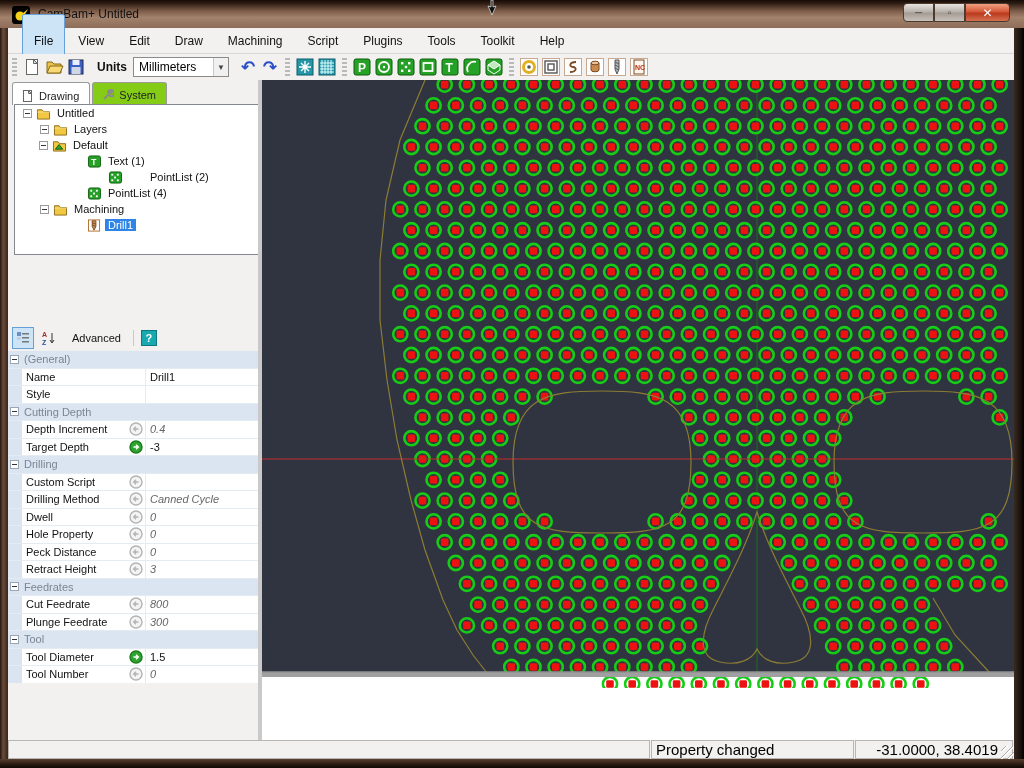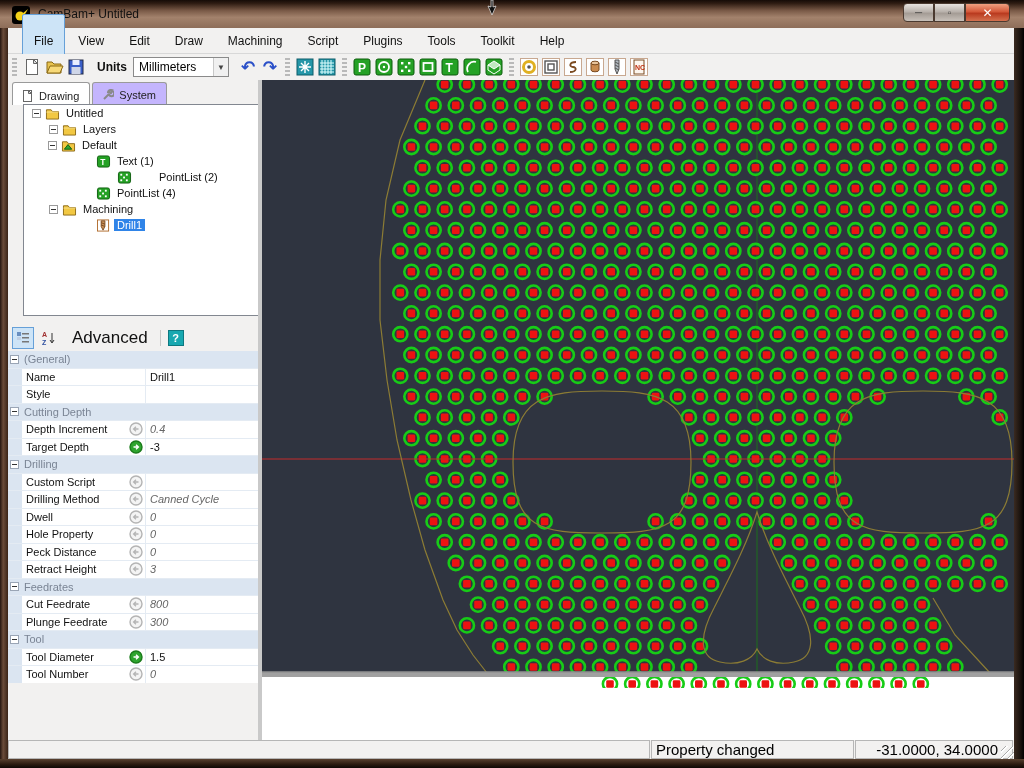--- a/index.html
+++ b/index.html
@@ -31,35 +31,35 @@
   .tb-icon { width:20px; height:20px; margin:0 1px; display:flex; align-items:center; justify-content:center; }
   #units-label { font-weight:bold; margin:0 6px 0 10px; color:#111; }
   #units-combo { width:96px; height:20px; background:#fff; border:1px solid #8a8a8a; display:flex; align-items:center; justify-content:space-between; padding-left:5px; }
   #units-combo .arrow { width:15px; height:18px; background:#f0f0f0; border-left:1px solid #c8c8c8; font-size:8px; display:flex; align-items:center; justify-content:center; color:#444; }
   .undo-redo { font-size:17px; font-weight:bold; color:#2b50c8; width:22px; text-align:center; }
 
   
   #leftpanel { position:absolute; left:8px; top:80px; width:252px; height:660px; background:#f2f1f0; }
   #splitter { position:absolute; left:258px; top:80px; width:4px; height:660px; background:#c9c9c9; }
   .tab-strip { position:absolute; left:4px; top:2px; height:22px; display:flex; }
-  .tab { height:22px; padding:3px 10px 0 8px; border:1px solid #9a9a9a; border-bottom:none; border-radius:3px 3px 0 0; background:#c4b5fd; margin-right:2px; display:flex; align-items:center; gap:5px; font-size:11px; color:#222; }
+  .tab { height:22px; padding:3px 10px 0 8px; border:1px solid #9a9a9a; border-bottom:none; border-radius:3px 3px 0 0; background:#84cc16; margin-right:2px; display:flex; align-items:center; gap:5px; font-size:11px; color:#222; }
   .tab.active { background:#fff; height:23px; }
-  #tree-box { position:absolute; left:15px; top:24px; width:246px; height:212px; background:#fff; border:1px solid #828790; overflow:hidden; font-size:11px; }
+  #tree-box { position:absolute; left:6px; top:24px; width:246px; height:151px; background:#fff; border:1px solid #828790; overflow:hidden; font-size:11px; }
   .tree-row { position:relative; height:16px; display:flex; align-items:center; }
   .expander { width:9px; height:9px; border:1px solid #9a9a9a; background:#fff; position:relative; flex:none; }
   .expander:before { content:""; position:absolute; left:1px; top:3px; width:5px; height:1px; background:#333; }
   .tree-ic { width:15px; height:13px; margin:0 3px 0 4px; flex:none; }
   .tree-label { padding:0 3px; white-space:nowrap; color:#111; }
   .tree-label.selected { background:#2f84e8; color:#fff; }
 
   
   #prop-toolbar { position:absolute; left:4px; top:246px; width:246px; height:24px; display:flex; align-items:center; gap:4px; }
   .pt-btn { width:22px; height:22px; display:flex; align-items:center; justify-content:center; border:1px solid transparent; }
   .pt-btn.sel { background:#cde4f7; border:1px solid #66a0d8; }
-  #advanced-btn { font-size:17px; color:#111; padding:3px 8px; }
+  #advanced-btn { font-size:11px; color:#111; padding:3px 8px; }
   #prop-grid { position:absolute; left:0px; top:271px; width:252px; height:332px; background:#fff; font-size:11px; overflow:hidden; }
   .pg-row { display:flex; height:17.5px; border-bottom:1px solid #e4ebf3; align-items:stretch;justify-content:flex-end; }
   .pg-gutter { width:14px; background:#dbe5f1; flex:none; position:relative; }
   .pg-cat { background:#dbe5f1; color:#7a8494; display:flex; align-items:center; flex:1; }
   .pg-cat .box { width:9px; height:9px; border:1px solid #9aa5b5; background:#fff; position:relative; margin:0 5px 0 -12px; }
   .pg-cat .box:before { content:""; position:absolute; left:1px; top:3px; width:5px; height:1px; background:#333; }
   .pg-label { width:104px; flex:none; display:flex; align-items:center; padding-left:4px; color:#111; border-right:0; }
   .pg-icon { width:20px; flex:none; display:flex; align-items:center; justify-content:center; border-right:1px solid #e4ebf3; }
   .pg-value { flex:1; display:flex; align-items:center; padding-left:4px; color:#111; }
   .pg-value.italic { font-style:italic; color:#666; }
@@ -1884,20 +1884,20 @@
         </g>
         <rect x="262" y="688" width="752" height="54" fill="#ffffff"></rect>
         <rect x="262" y="671.5" width="752" height="5.5" fill="#a0a0a0"></rect>
         <line x1="262" y1="672" x2="1014" y2="672" stroke="#8a8a8a" stroke-width="1"></line>
       </svg>
   </div>
 
   <div id="statusbar">
     <div class="sb-seg" id="sb-1"></div>
     <div class="sb-seg" id="sb-2">Property changed</div>
-    <div class="sb-seg" id="sb-3">-31.0000, 34.0000</div>
+    <div class="sb-seg" id="sb-3">-31.0000, 38.4019</div>
     <div id="grip"></div>
   </div>
 
   <div class="edge" id="edge-l"></div>
   <div class="edge" id="edge-r"></div>
   <div class="edge" id="edge-b"></div>
 </div>
 
 </body></html>

